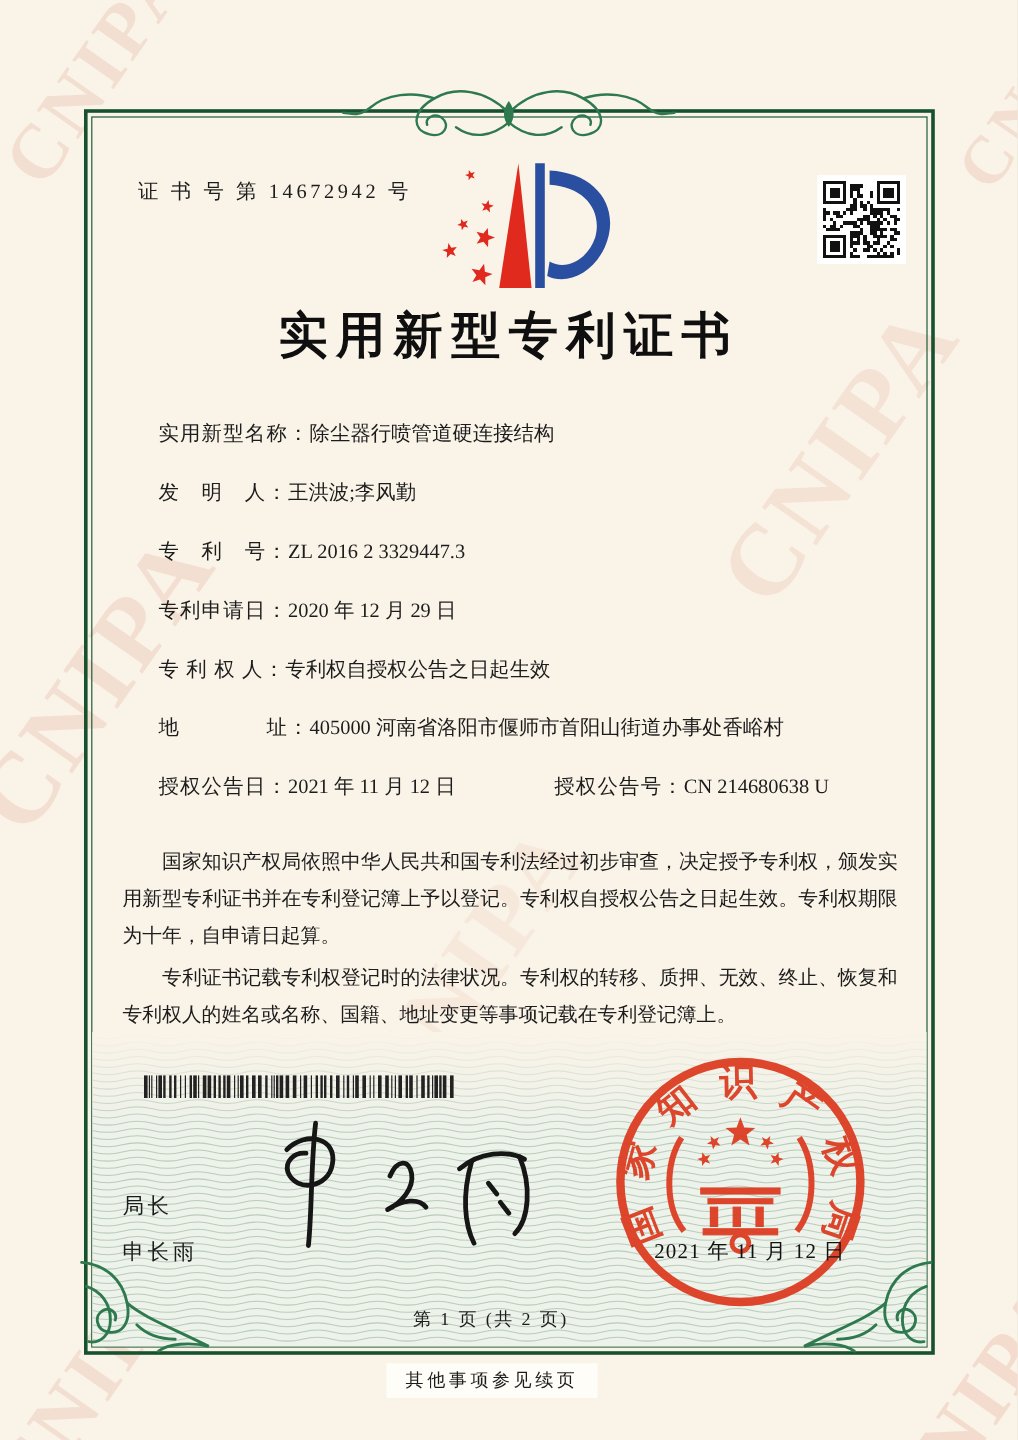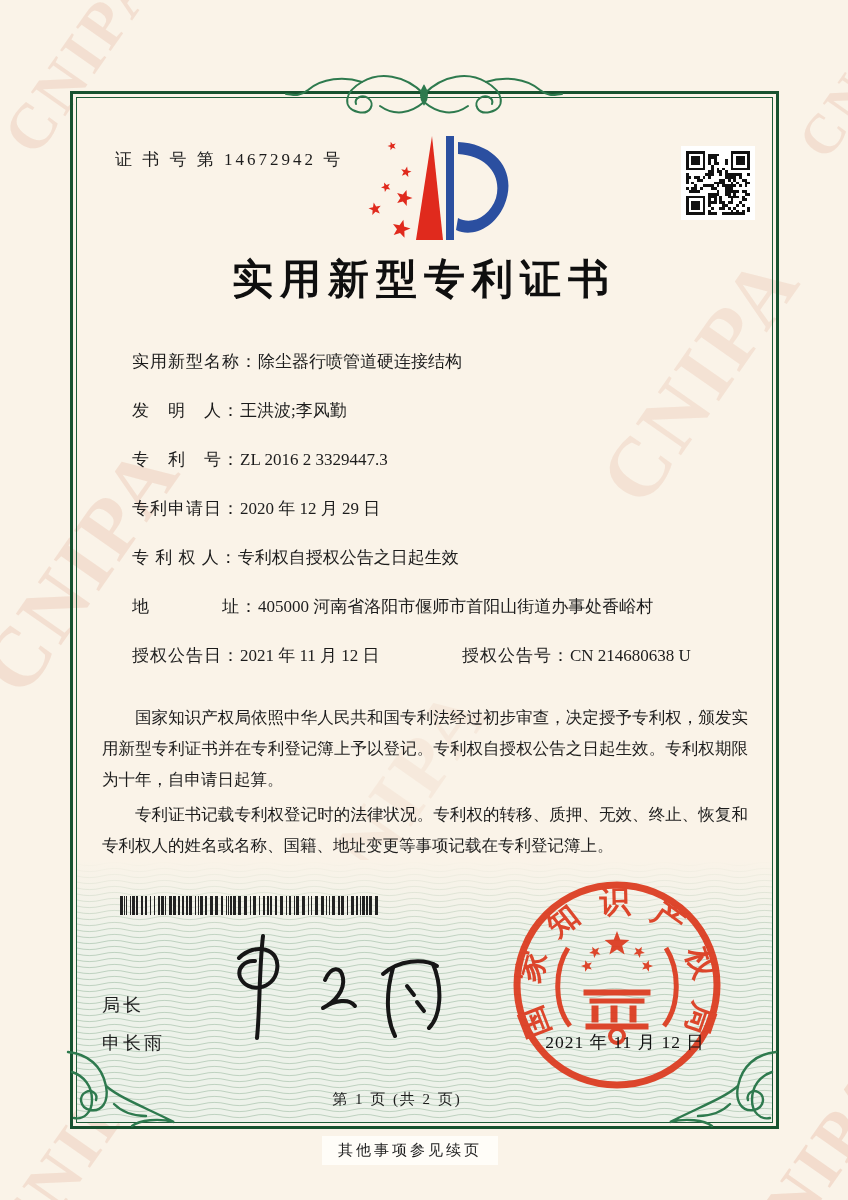--- a/index.html
+++ b/index.html
@@ -45,21 +45,21 @@
   .signer{ position:absolute; left:102px; top:965px; font-size:18px;
            font-family:Liberation Sans, sans-serif;margin-top:28px; }
   .signer div{ margin-bottom:14px; letter-spacing:3px; }
   .signature{ position:absolute; left:225px; top:930px; }
   .seal{ position:absolute; left:510px; top:878px; width:214px; height:214px; opacity:0.93; }
   .seal-date{
     position:absolute; left:520px; top:1030px; width:210px; text-align:center;
     font-size:17.5px; letter-spacing:1px; color:#121212; z-index:5;
   }
   .page-indicator{
-    position:absolute; left:0; top:1090px; width:794px; text-align:center; font-size:15px; letter-spacing:2px;
+    position:absolute; left:0; top:1090px; width:794px; text-align:center; font-size:15px; letter-spacing:2px;padding-left:12px;
   }
   .footer-note{
     position:absolute; left:322px; top:1136px; background:#fffdf8;
     padding:5px 16px; font-size:15px; letter-spacing:3px;
   }
 </style>
 </head>
 <body>
 
 <div class="page">

